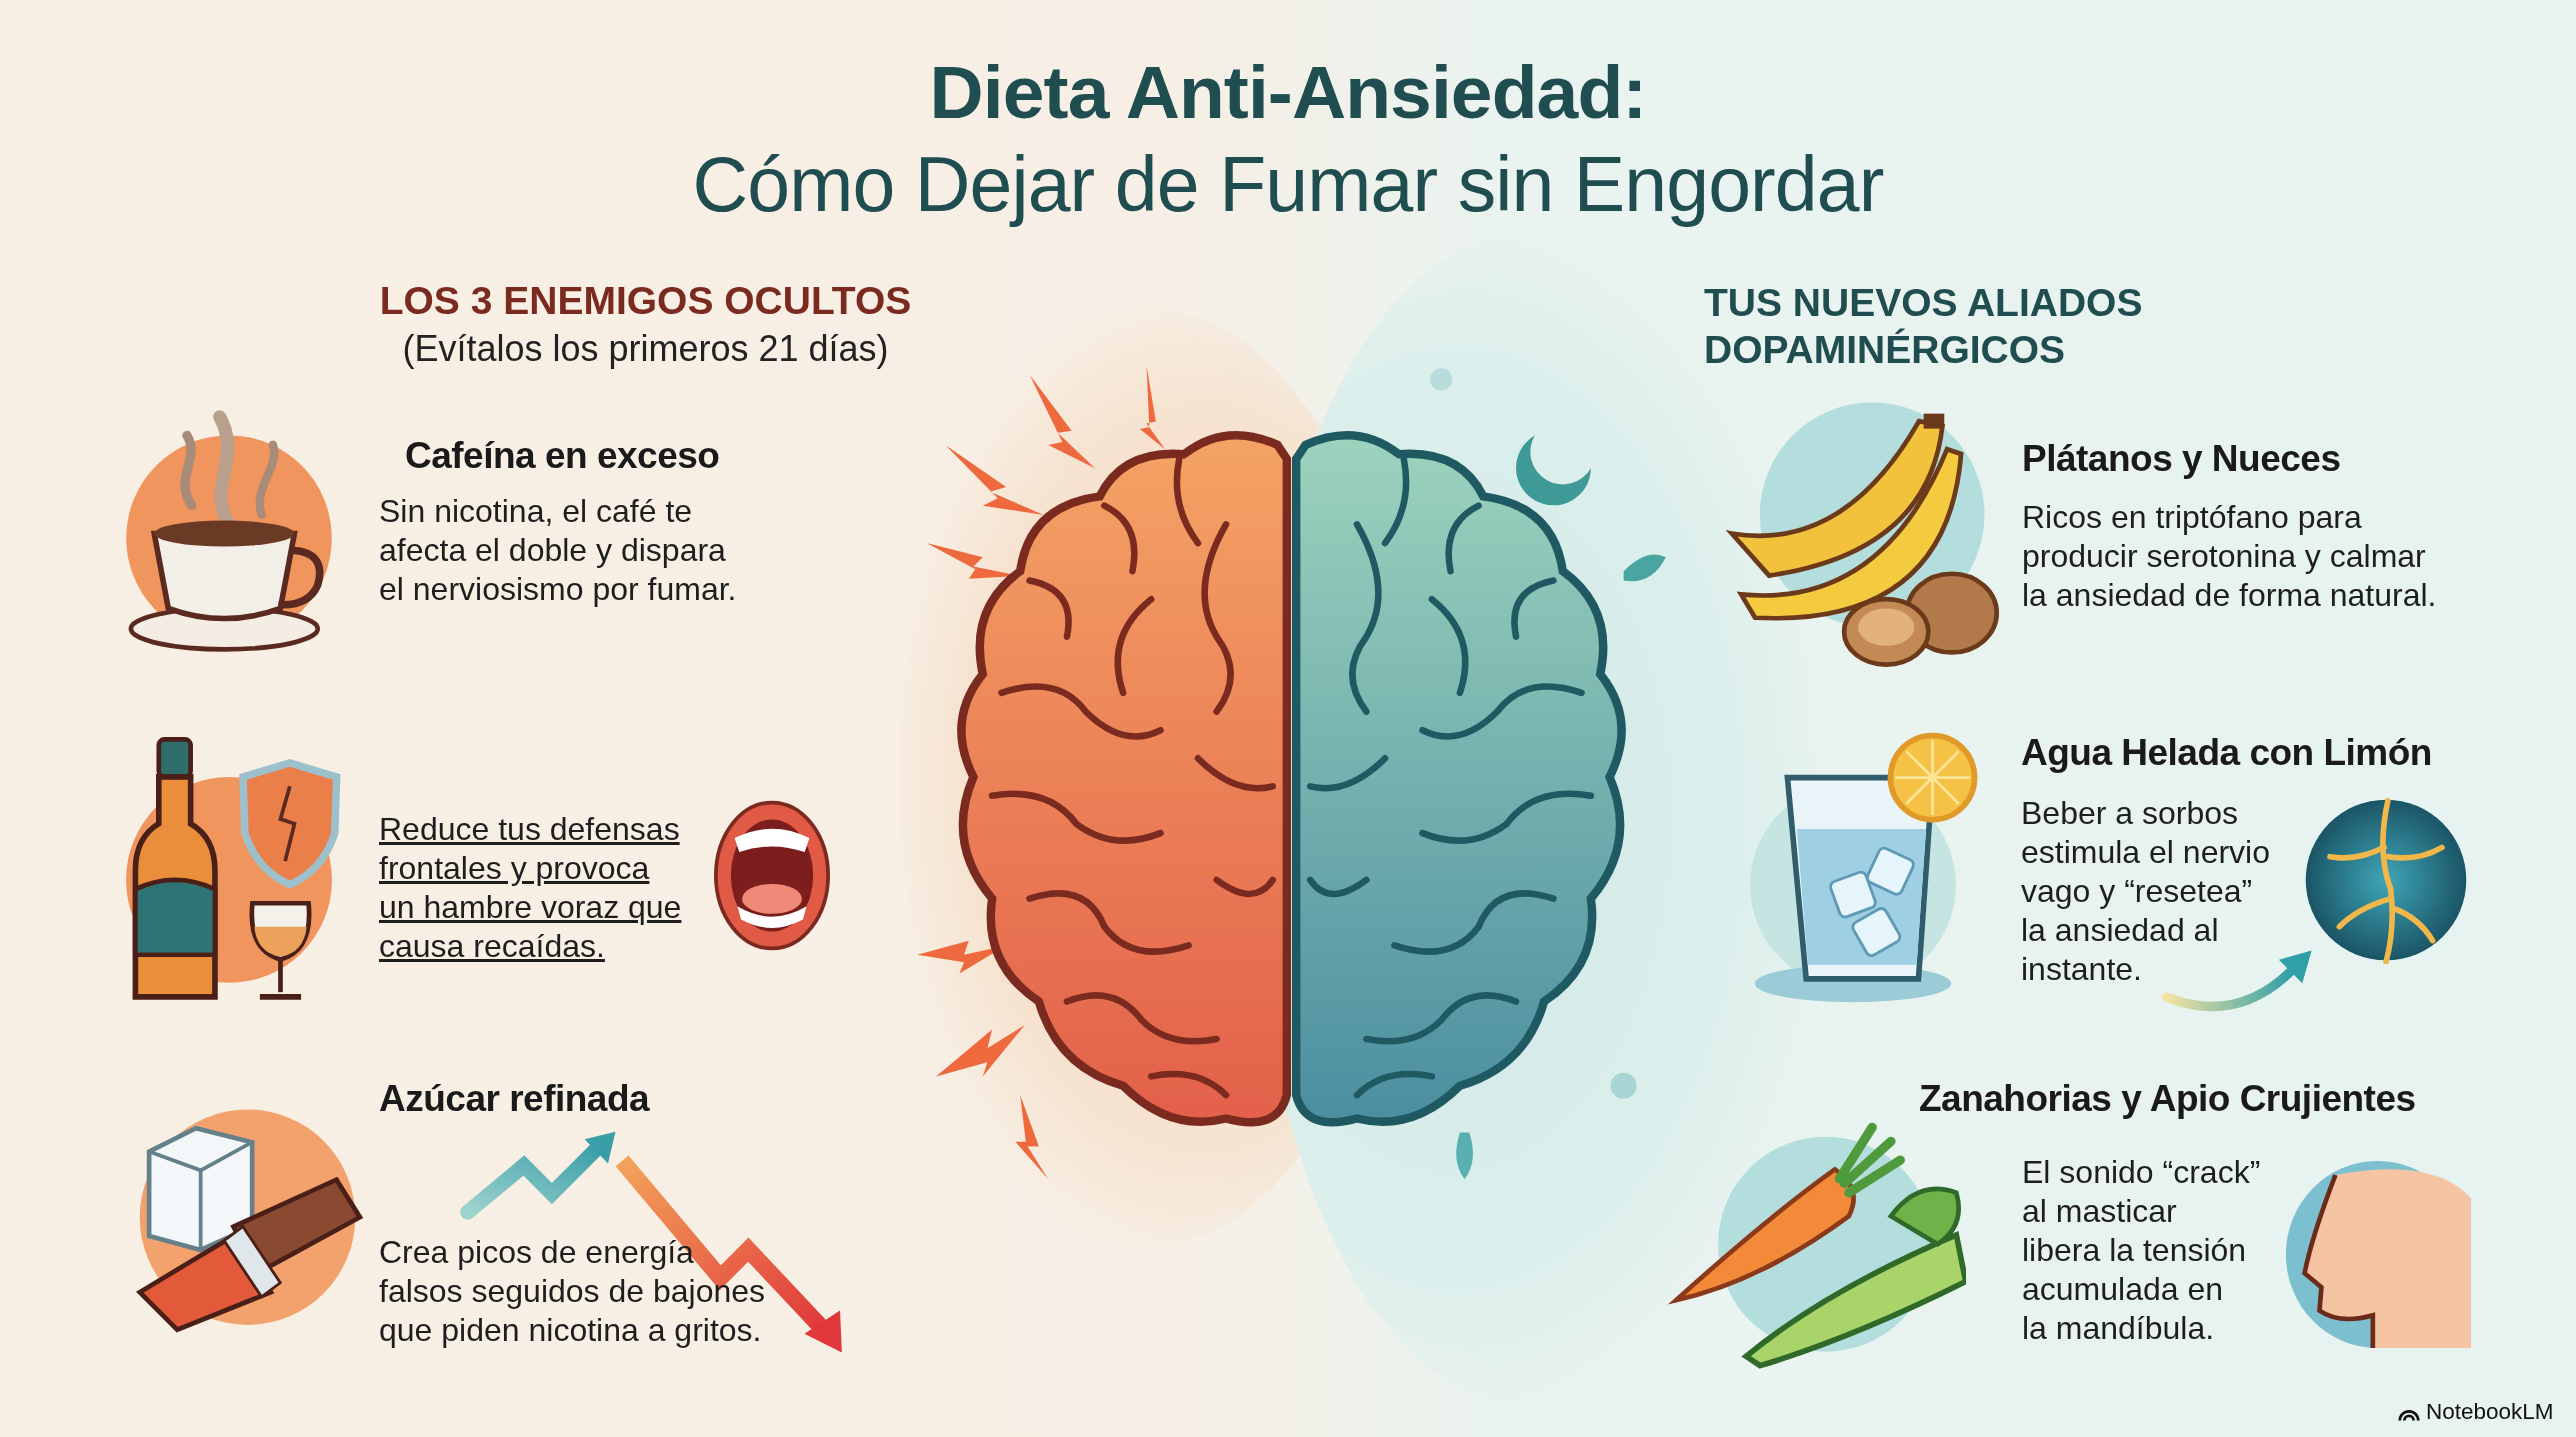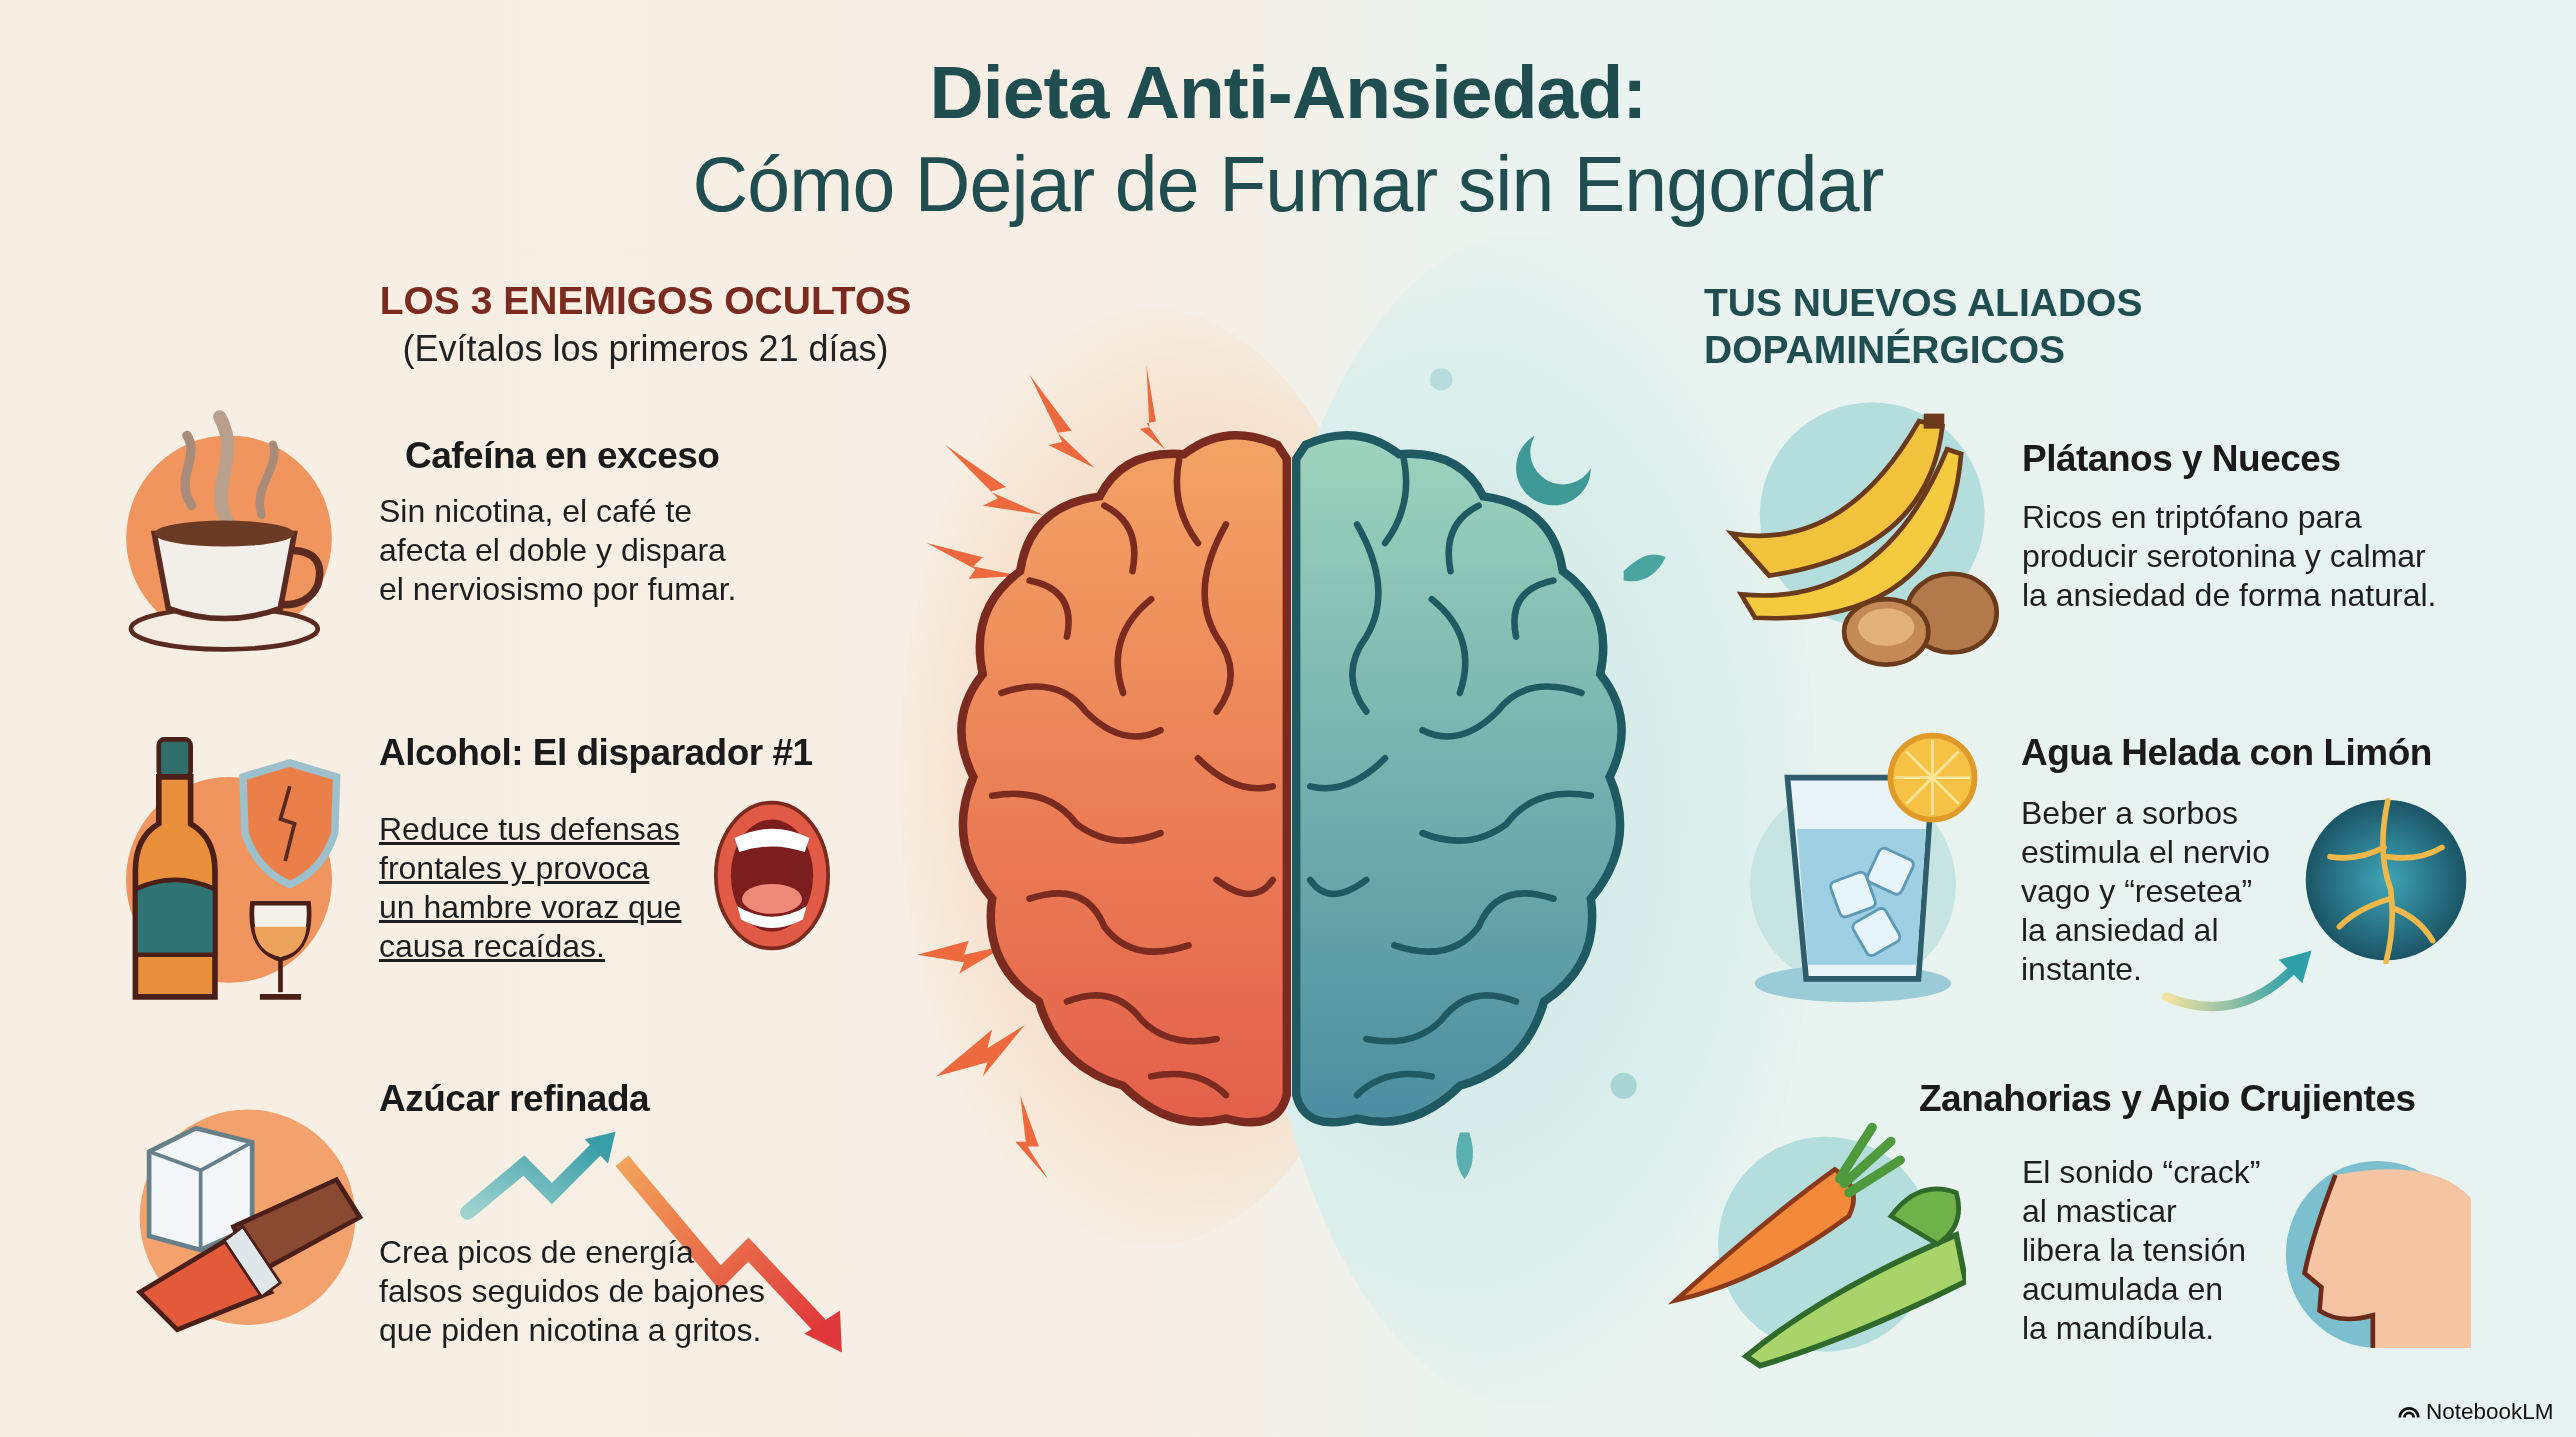--- a/index.html
+++ b/index.html
@@ -37,21 +37,21 @@
     left: 318px; width: 655px; top: 328px; text-align: center;
     font-size: 36px; color: #222;
   }
   .sec-right-h {
     left: 1704px; width: 599px; top: 279px; 
     font-size: 39px; font-weight: bold; color: #1f4d50; line-height: 47px;
   }
   .item-title { font-size: 37px; font-weight: bold; color: #1a1a1a; white-space: nowrap; letter-spacing: -0.5px; }
   .item-desc { font-size: 32px; line-height: 39px; color: #1e1e1e; white-space: pre-line; }
   .footer {
-    right: 22.5px; bottom: 13px; font-size: 22.5px; color: #111; display: flex; align-items: flex-start; gap: 5px;
+    right: 22.5px; bottom: 13px; font-size: 22.5px; color: #111; display: flex; align-items: center; gap: 5px;
   }
 </style>
 </head>
 <body>
 
 <div class="abs bg-blob-left"></div>
 <div class="abs bg-blob-right"></div>
 
 <div class="abs title-1">Dieta Anti-Ansiedad:</div>
 <div class="abs title-2">Cómo Dejar de Fumar sin Engordar</div>
@@ -91,21 +91,20 @@
       <path d="M50 50 L84 50 L84 100 Q110 115 110 150 L110 285 L25 285 L25 150 Q25 115 50 100 Z" fill="#e98f3c" stroke="#4a1f18" stroke-width="6"></path>
       <path d="M25 170 Q67 150 110 170 L110 240 L25 240 Z" fill="#2f7474" stroke="#4a1f18" stroke-width="5"></path>
       <path d="M140 50 L190 35 L240 50 L238 110 Q225 150 190 165 Q155 150 142 110 Z" fill="#eb7f4a" stroke="#9cc0cc" stroke-width="8"></path>
       <path d="M190 60 L180 95 L195 100 L185 140" stroke="#5a2a20" stroke-width="4" fill="none"></path>
       <path d="M150 185 L210 185 Q215 235 180 245 Q145 235 150 185 Z" fill="#f4f0ea" stroke="#4a1f18" stroke-width="5"></path>
       <path d="M152 210 L208 210 Q205 238 180 242 Q155 238 152 210 Z" fill="#eca25a"></path>
       <line x1="180" y1="245" x2="180" y2="280" stroke="#4a1f18" stroke-width="5"></line>
       <line x1="158" y1="285" x2="202" y2="285" stroke="#4a1f18" stroke-width="6"></line>
     </svg>
   </div>
-  <div class="abs item-title" style="left:267px;top:11.2px;">Alcohol: El disparador #1</div>
   <div class="abs item-desc" style="left:267px;top:89px;text-decoration:underline;">Reduce tus defensas
 frontales y provoca
 un hambre voraz que
 causa recaídas.</div>
   <div class="abs" style="left:599px;top:75px;width:122px;height:159px;">
     <svg width="122" height="159" viewBox="0 0 130 170">
       <ellipse cx="65" cy="85" rx="60" ry="78" fill="#e05a45" stroke="#7a2a1f" stroke-width="4"></ellipse>
       <ellipse cx="65" cy="85" rx="44" ry="60" fill="#7c1e1e"></ellipse>
       <path d="M25 45 Q65 25 105 45 L100 60 Q65 48 30 60 Z" fill="#ffffff"></path>
       <path d="M28 118 Q65 140 102 118 L98 132 Q65 150 32 132 Z" fill="#ffffff"></path>

